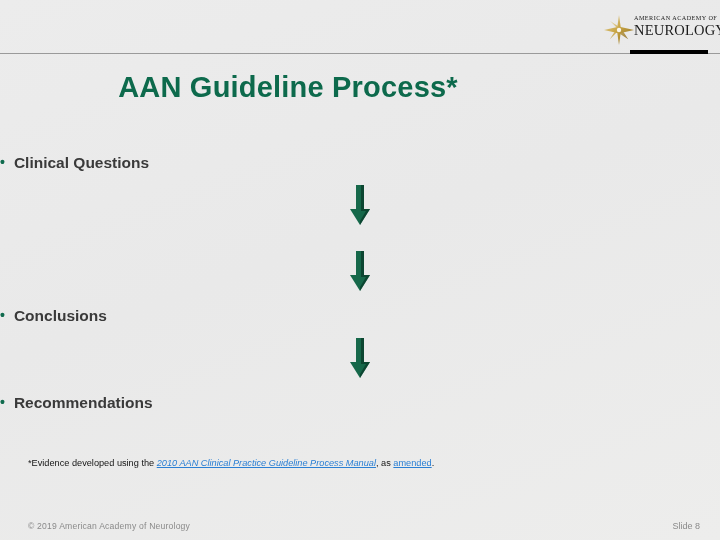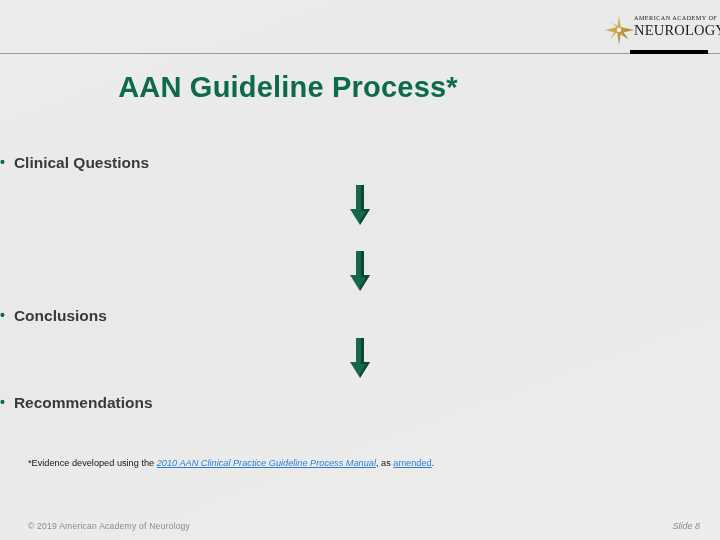--- a/index.html
+++ b/index.html
@@ -157,21 +157,20 @@
     font-size: 8.6px;
     color: #8a8a8a;
     letter-spacing: 0.2px;
     margin-left: 8px;
   }
   .footer-slide {
     position: absolute;
     right: 20px;
     top: 521px;
     font-size: 9px;
-    font-style: italic;
     color: #8a8a8a;
   }
 </style>
 </head>
 <body>
 
 <div class="slide">
 
   <div class="header-rule"></div>
 

